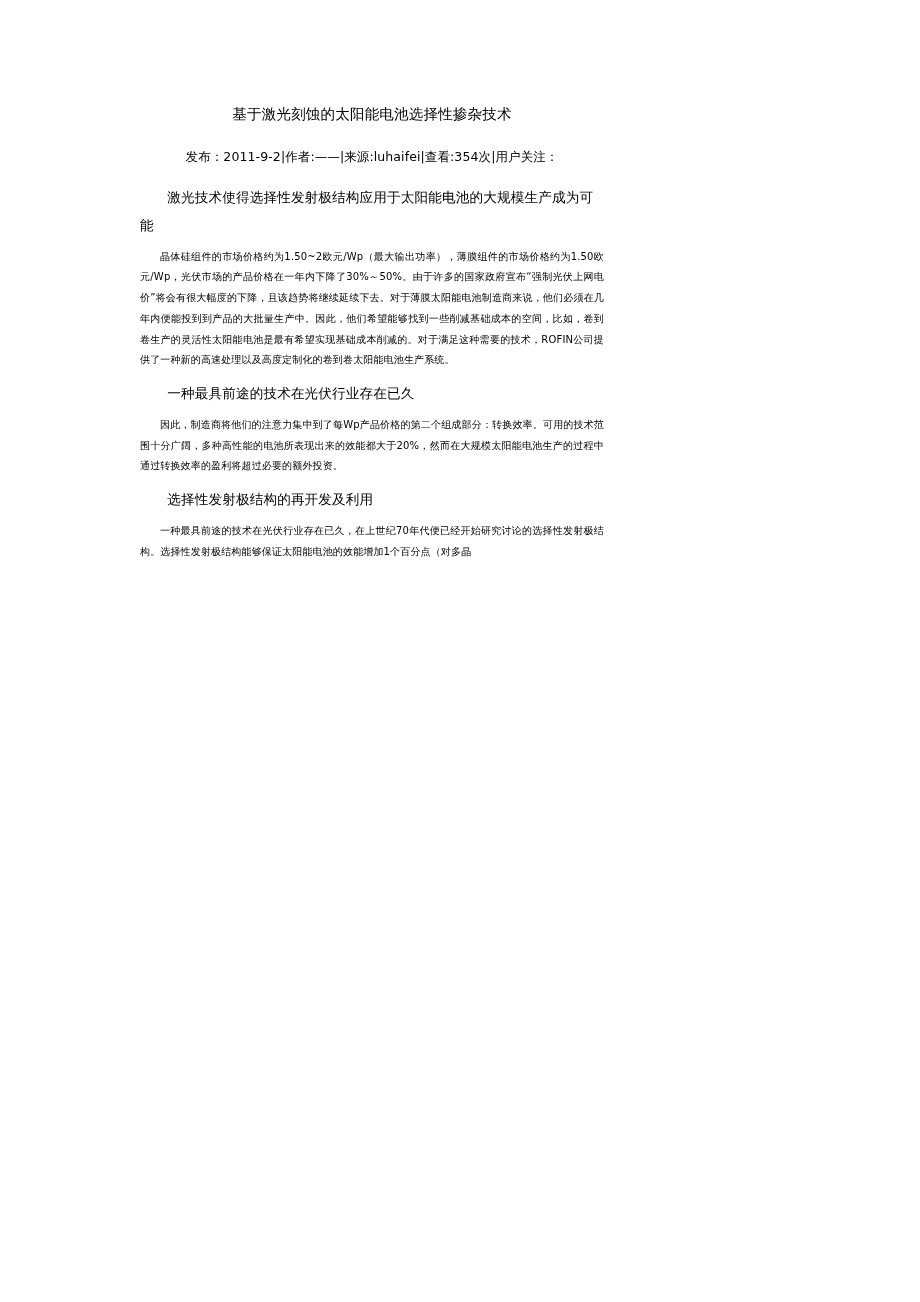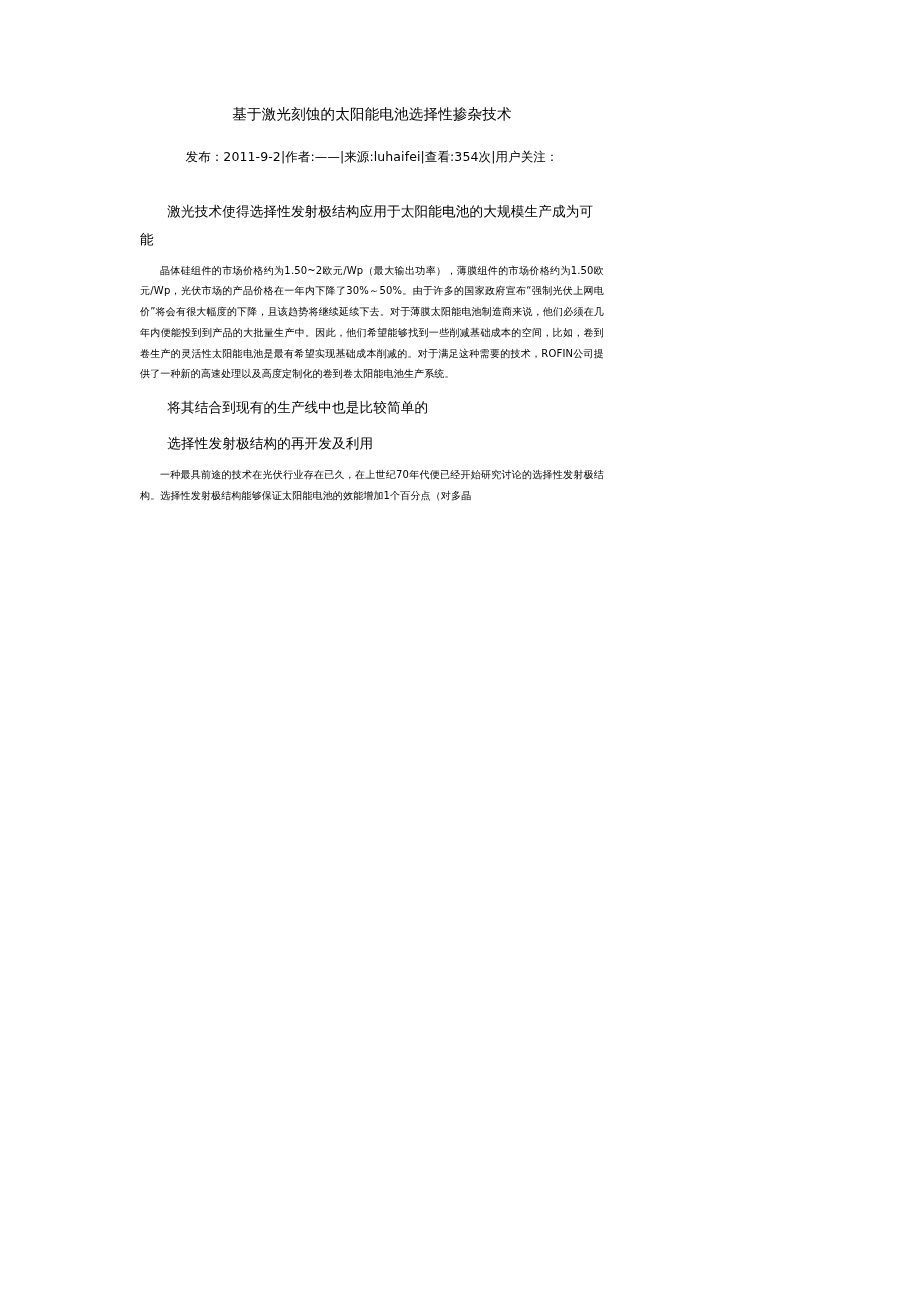--- a/index.html
+++ b/index.html
@@ -26,21 +26,21 @@
     font-size: 14.5px;
     line-height: 1.5;
     font-weight: 400;
     margin: 0 0 22px 0;
     letter-spacing: 0.2px;
   }
   .doc-meta {
     text-align: center;
     font-size: 12.5px;
     line-height: 1.5;
-    margin: 0 0 30px 0;
+    margin: 0 0 16px 0;
     letter-spacing: 0.1px;
   }
   .para {
     font-size: 10px;
     line-height: 2.07;
     text-align: justify;
     text-justify: inter-ideograph;
     margin: 0 0 8px 0;
     text-indent: 2em;
     letter-spacing: 0.15px;
@@ -59,17 +59,18 @@
 </head>
 <body>
 
 <div class="page">
   <h1 class="doc-title">基于激光刻蚀的太阳能电池选择性掺杂技术</h1>
   <div class="doc-meta">发布：2011-9-2|作者:——|来源:luhaifei|查看:354次|用户关注：</div>
 
   <div class="subhead">激光技术使得选择性发射极结构应用于太阳能电池的大规模生产成为可能</div>
   <p class="para">晶体硅组件的市场价格约为1.50~2欧元/Wp（最大输出功率），薄膜组件的市场价格约为1.50欧元/Wp，光伏市场的产品价格在一年内下降了30%～50%。由于许多的国家政府宣布“强制光伏上网电价”将会有很大幅度的下降，且该趋势将继续延续下去。对于薄膜太阳能电池制造商来说，他们必须在几年内便能投到到产品的大批量生产中。因此，他们希望能够找到一些削减基础成本的空间，比如，卷到卷生产的灵活性太阳能电池是最有希望实现基础成本削减的。对于满足这种需要的技术，ROFIN公司提供了一种新的高速处理以及高度定制化的卷到卷太阳能电池生产系统。</p>
 
-  <div class="subhead">将其结合到现有的生产线中也是比较简单的</div>
+  <div class="subhead">一种最具前途的技术在光伏行业存在已久</div>
+  <p class="para">因此，制造商将他们的注意力集中到了每Wp产品价格的第二个组成部分：转换效率。可用的技术范围十分广阔，多种高性能的电池所表现出来的效能都大于20%，然而在大规模太阳能电池生产的过程中通过转换效率的盈利将超过必要的额外投资。</p>
 
   <div class="subhead">选择性发射极结构的再开发及利用</div>
   <p class="para">一种最具前途的技术在光伏行业存在已久，在上世纪70年代便已经开始研究讨论的选择性发射极结构。选择性发射极结构能够保证太阳能电池的效能增加1个百分点（对多晶</p>
 </div>
 
 </body></html>

